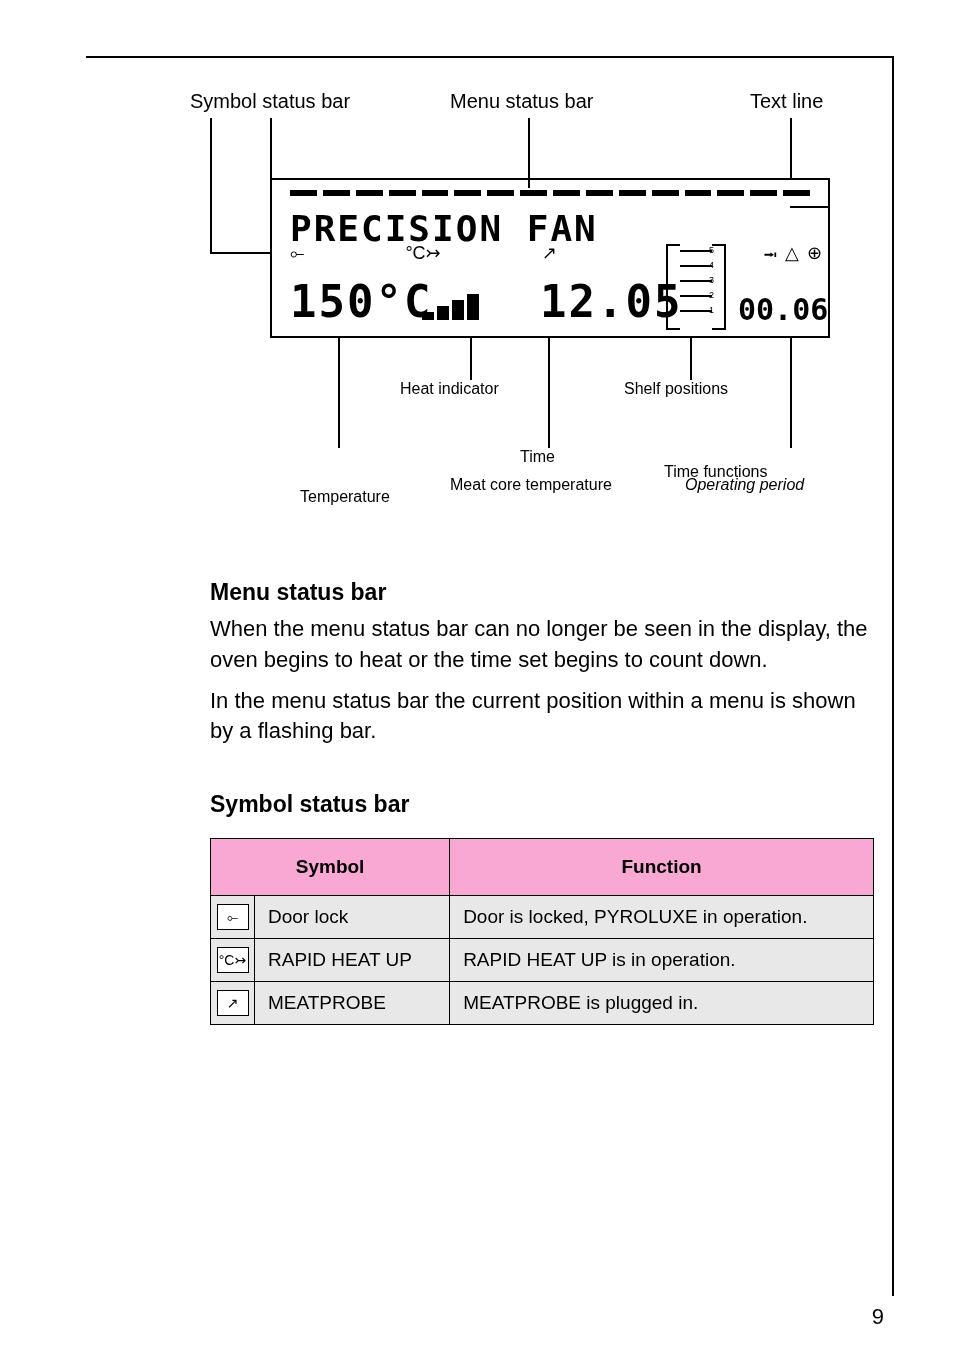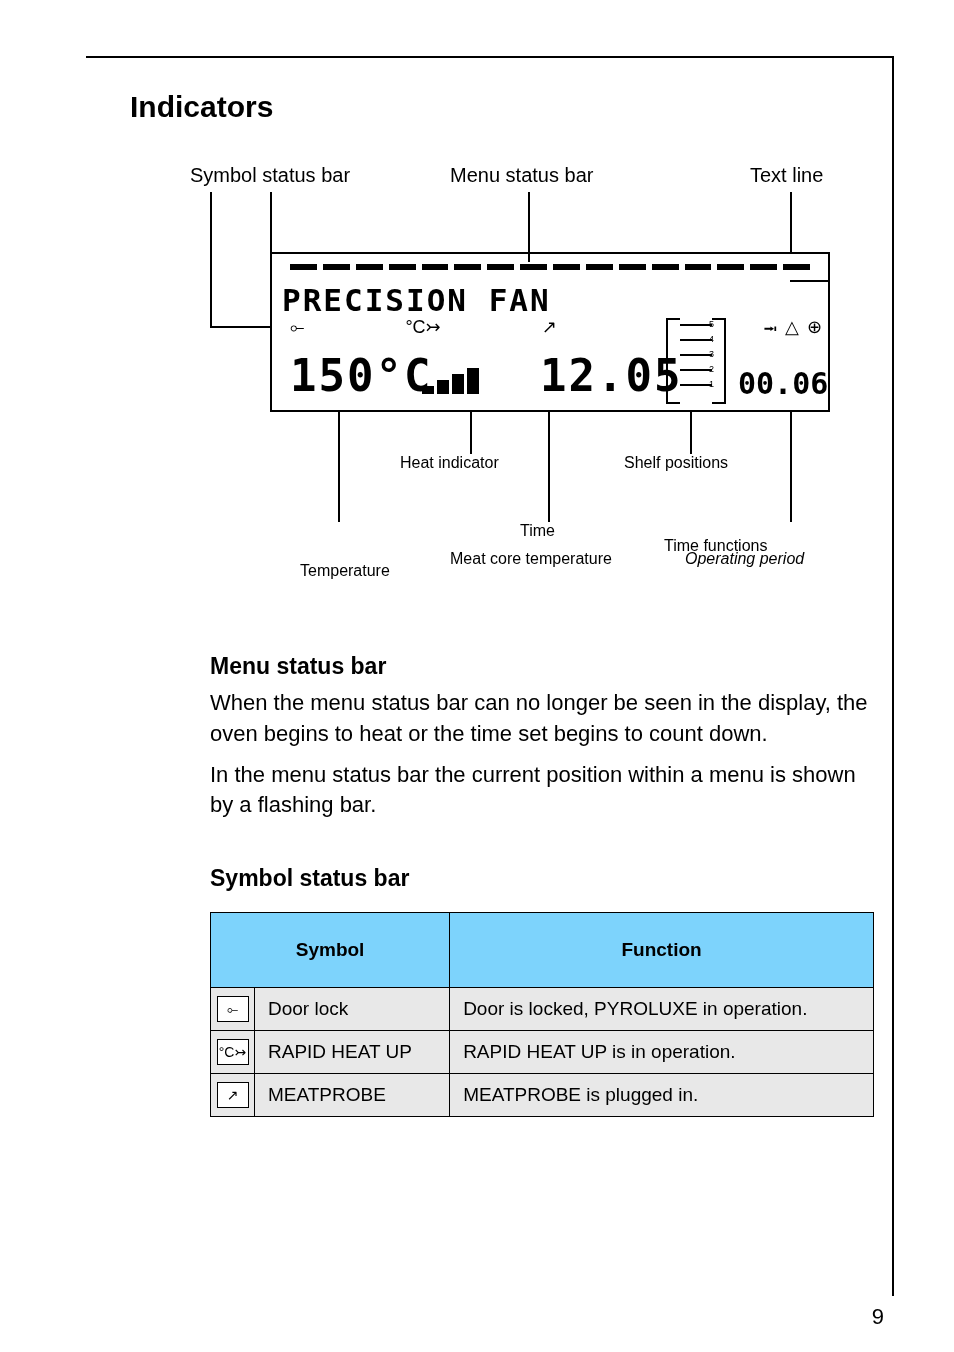--- a/index.html
+++ b/index.html
@@ -68,24 +68,24 @@
     gap: 6px;
   }
   .seg-dashes span {
     flex: 1;
     background: #000;
     height: 6px;
   }
   .seg-title {
     position: absolute;
     top: 28px;
-    left: 10px;
+    left: 18px;
     font-family: monospace;
     font-weight: bold;
-    font-size: 31px;
+    font-size: 36px;
     letter-spacing: 2px;
   }
   .row-icons {
     position: absolute;
     top: 62px;
     left: 18px;
     font-size: 18px;
   }
   .row-icons .icon {
     display: inline-block;
@@ -210,23 +210,23 @@
     line-height: 1.4;
     margin-bottom: 10px;
   }
   .symbol-table {
     margin-top: 20px;
     border-collapse: collapse;
     width: 100%;
     font-size: 19px;
   }
   .symbol-table th {
-    background: #7dd3fc;
-    font-weight: bold;
-    padding: 26px 8px;
+    background: #f9a8d4;
+    font-weight: bold;
+    padding: 17px 8px;
     border: 1px solid #000;
   }
   .symbol-table td {
     background: #e8e8e8;
     padding: 10px 13px;
     border: 1px solid #000;
   }
   .symbol-table .icon-cell {
     width: 44px;
     text-align: center;
@@ -249,21 +249,20 @@
     font-size: 22px;
   }
 </style>
 </head>
 <body>
 
 <div class="page-border"></div>
 
 <div class="content">
 
-  <div class="h2">Indicators</div>
 
   <div class="diagram">
 
     <div class="top-labels top-l1">Symbol status bar</div>
     <div class="top-labels top-l2">Menu status bar</div>
     <div class="top-labels top-l3">Text line</div>
 
     <div class="line vline" style="top:28px;left:140px;height:60px;"></div>
     <div class="line vline" style="top:28px;left:398px;height:70px;"></div>
     <div class="line vline" style="top:28px;left:660px;height:60px;"></div>

